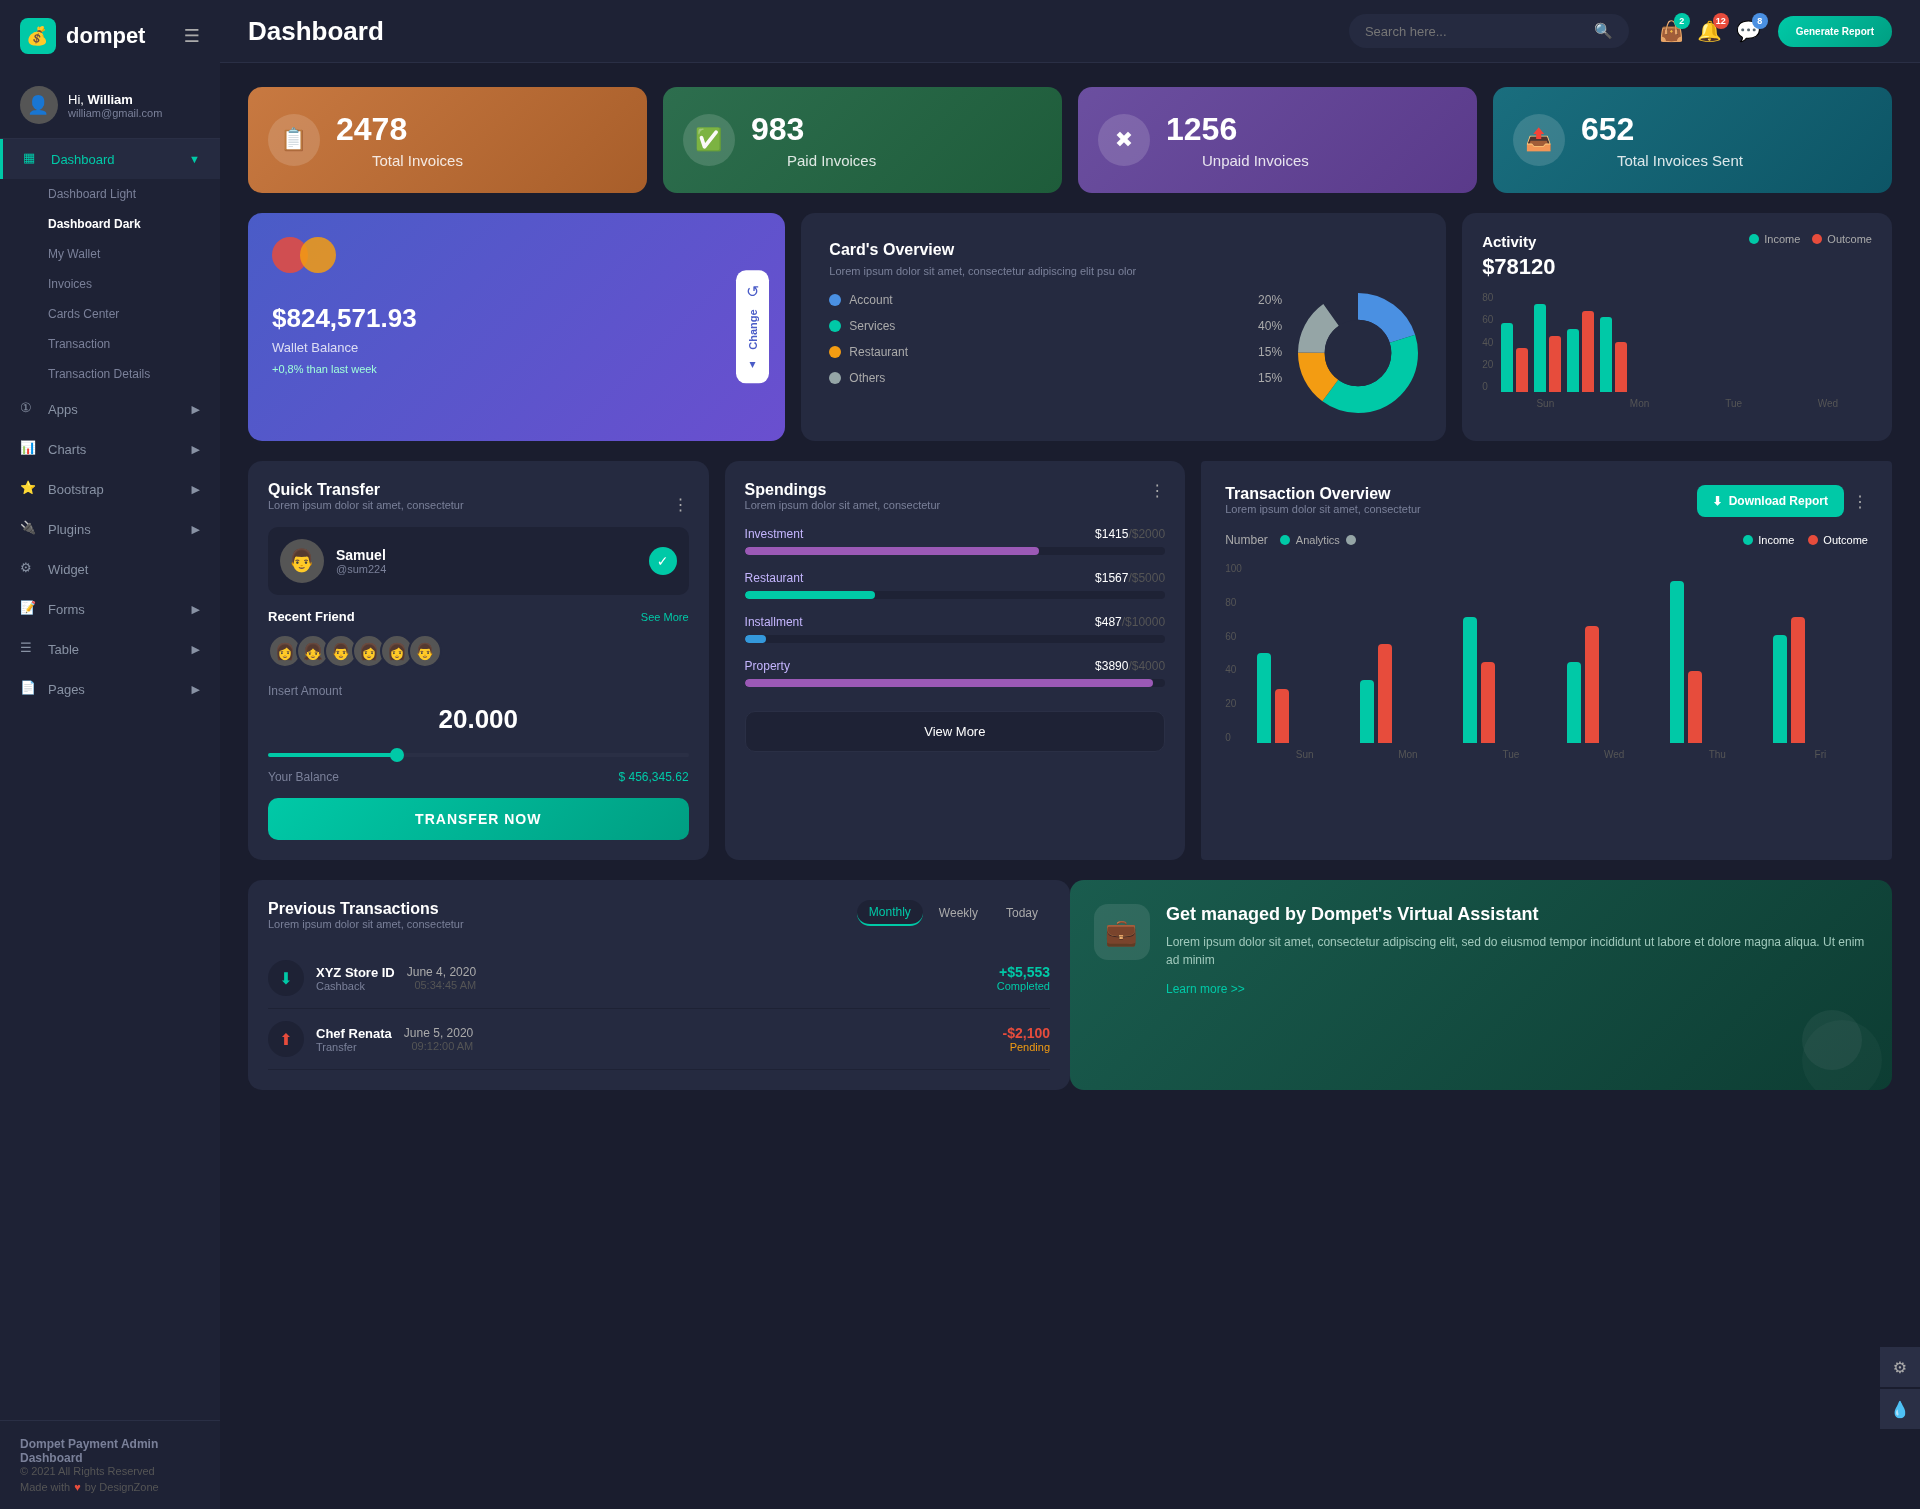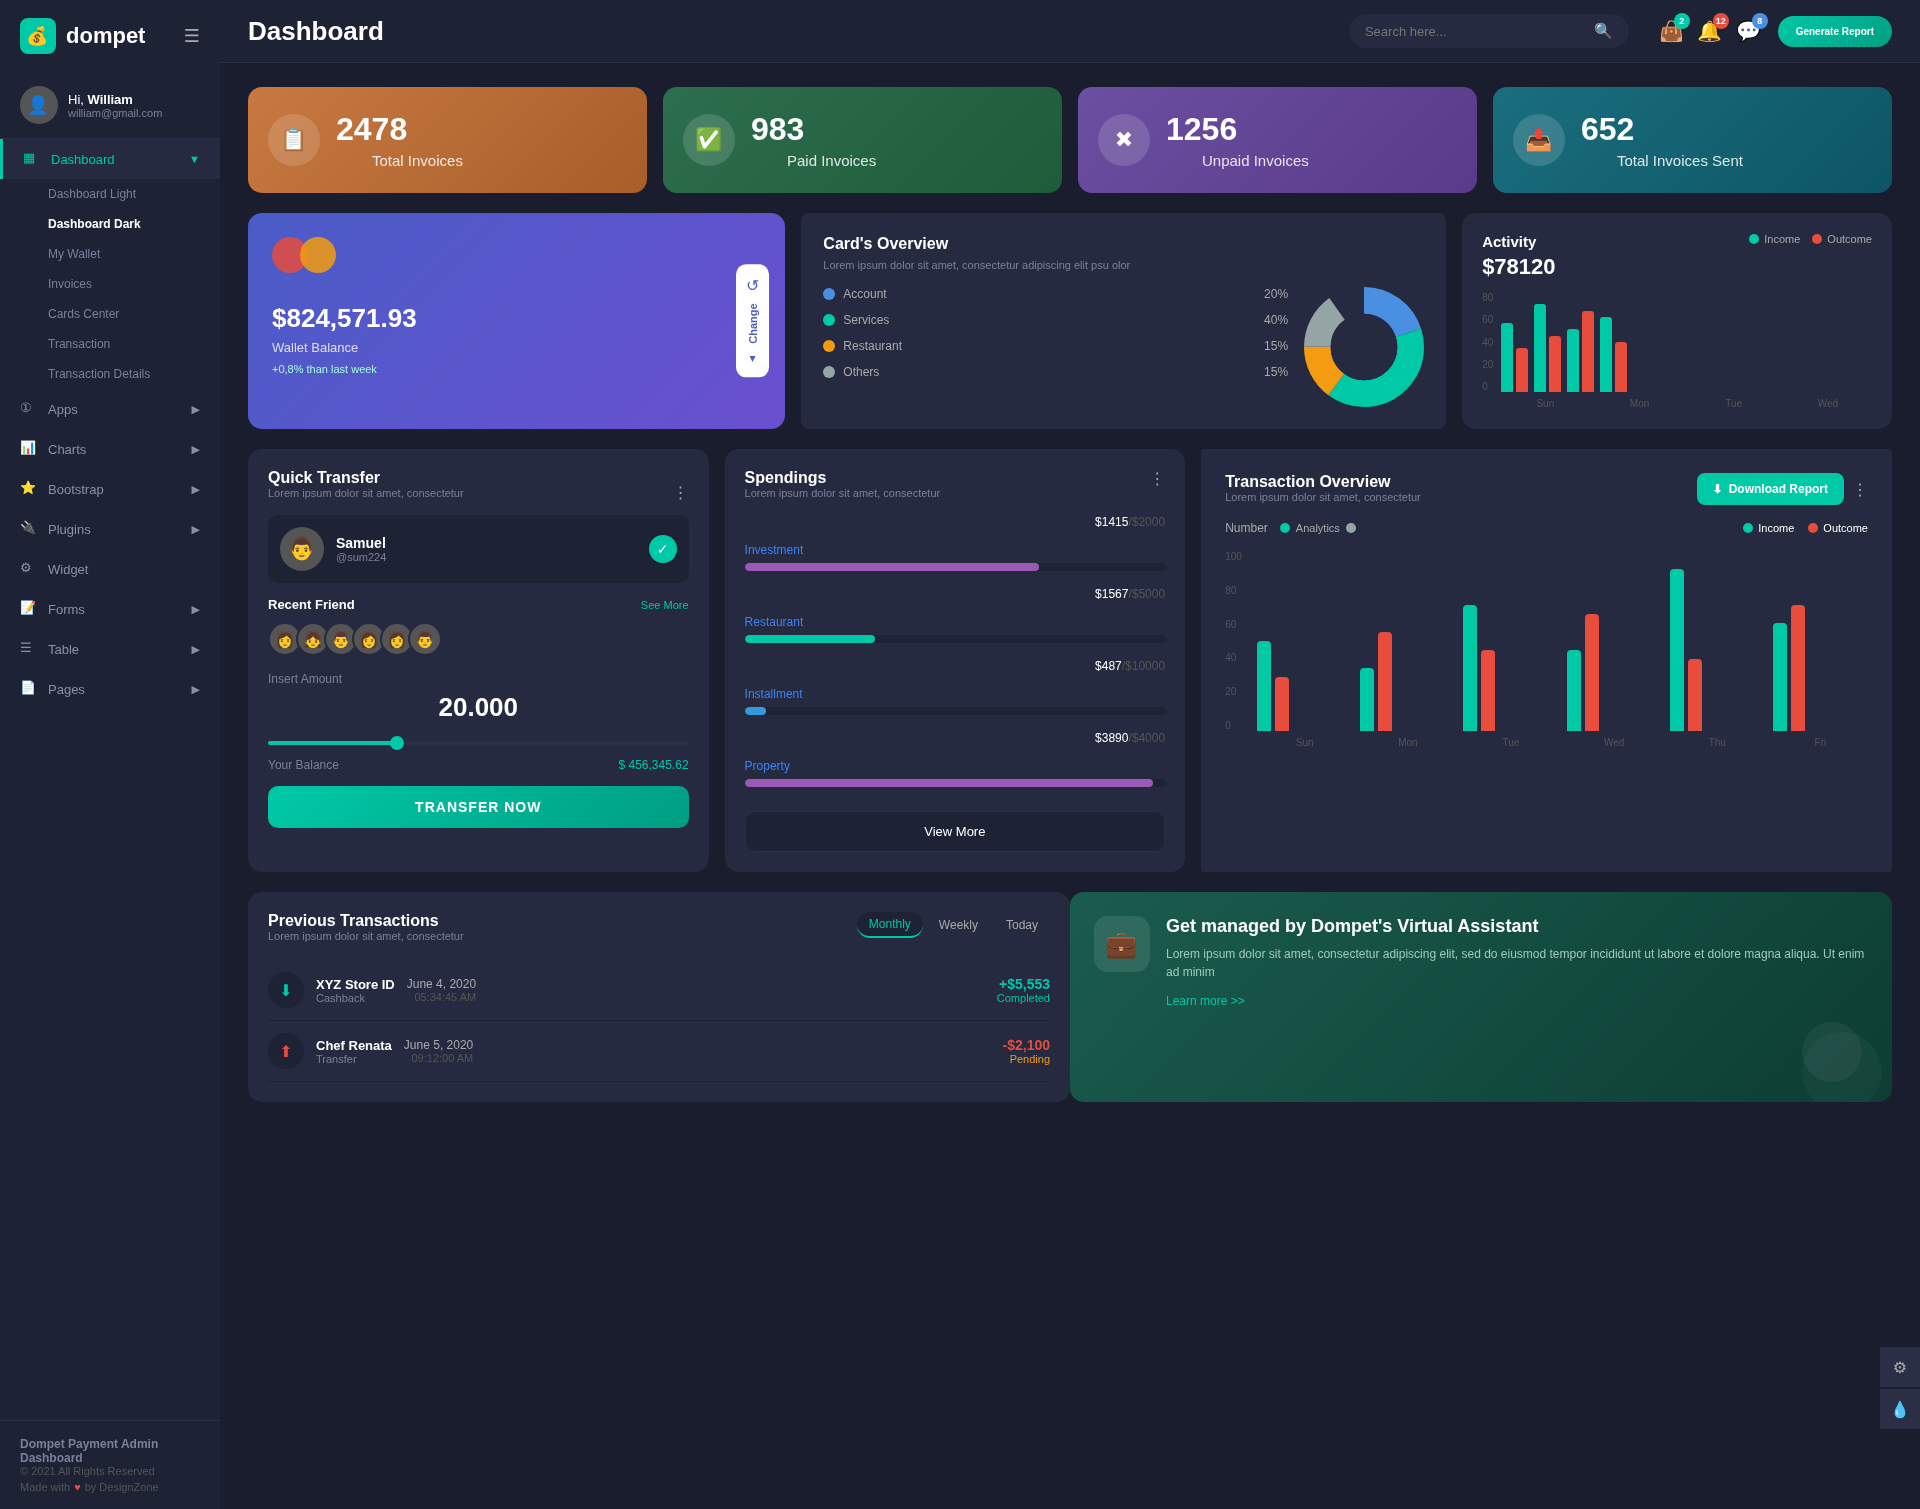--- a/index.html
+++ b/index.html
@@ -69,21 +69,21 @@
     .mc-orange { background: #f39c12; margin-left: -12px; }
     .wallet-amount { font-size: 26px; font-weight: 700; margin-bottom: 6px; }
     .wallet-label { font-size: 13px; opacity: 0.8; }
     .wallet-change { font-size: 11px; color: #a0ffdb; margin-top: 8px; }
     .wallet-change-btn { position: absolute; right: 16px; top: 50%; transform: translateY(-50%); background: #fff; border-radius: 10px; padding: 12px 10px; display: flex; flex-direction: column; align-items: center; gap: 8px; cursor: pointer; }
     .change-icon { color: #4a5cc7; font-size: 16px; }
     .change-label { color: #4a5cc7; font-size: 11px; font-weight: 600; writing-mode: vertical-rl; text-orientation: mixed; transform: rotate(180deg); }
     .change-arrow { color: #4a5cc7; font-size: 12px; }
 
     
-    .card-overview { background: #252a40; border-radius: 8px; padding: 22px; }
+    .card-overview { background: #252a40; border-radius: 14px; padding: 28px; }
     .card-overview-title { font-size: 16px; font-weight: 600; margin-bottom: 6px; }
     .card-overview-desc { font-size: 11px; color: #7a8099; margin-bottom: 16px; }
     .co-body { display: flex; gap: 16px; }
     .co-legend { flex: 1; }
     .legend-item { display: flex; align-items: center; gap: 8px; margin-bottom: 12px; }
     .legend-dot { width: 12px; height: 12px; border-radius: 50%; flex-shrink: 0; }
     .legend-name { font-size: 12px; color: #aaa; flex: 1; }
     .legend-pct { font-size: 12px; color: #aaa; }
     .donut-wrap { width: 120px; height: 120px; flex-shrink: 0; }
 
@@ -133,21 +133,21 @@
     .balance-label { color: #7a8099; }
     .balance-val { color: #00c9a7; }
     .transfer-btn { width: 100%; background: linear-gradient(135deg, #00c9a7, #009e82); border: none; color: #fff; padding: 13px; border-radius: 10px; font-size: 14px; font-weight: 700; cursor: pointer; letter-spacing: 1px; }
 
     
     .spendings-card { background: #252a40; border-radius: 14px; padding: 20px; }
     .sp-title { font-size: 16px; font-weight: 600; }
     .sp-desc { font-size: 11px; color: #7a8099; margin-bottom: 16px; }
     .sp-item { margin-bottom: 16px; }
     .sp-item-header { display: flex; justify-content: space-between; margin-bottom: 6px; }
-    .sp-item-name { font-size: 12px; color: #3b82f6; margin-top: 28px; }
+    .sp-item-name { font-size: 12px; color: #c4b5fd; }
     .sp-item-val { font-size: 12px; }
     .sp-item-val .total { color: #555; }
     .progress-bar { height: 8px; border-radius: 4px; background: #1e2235; overflow: hidden; }
     .progress-fill { height: 100%; border-radius: 4px; }
     .sp-btn { width: 100%; margin-top: 8px; background: #1e2235; border: 1px solid #2a2f45; color: #fff; padding: 12px; border-radius: 10px; font-size: 13px; cursor: pointer; }
 
     
     .to-card { background: #252a40; border-radius: 4px; padding: 24px; }
     .to-header { display: flex; justify-content: space-between; align-items: flex-start; margin-bottom: 4px; }
     .to-title { font-size: 16px; font-weight: 600; }

